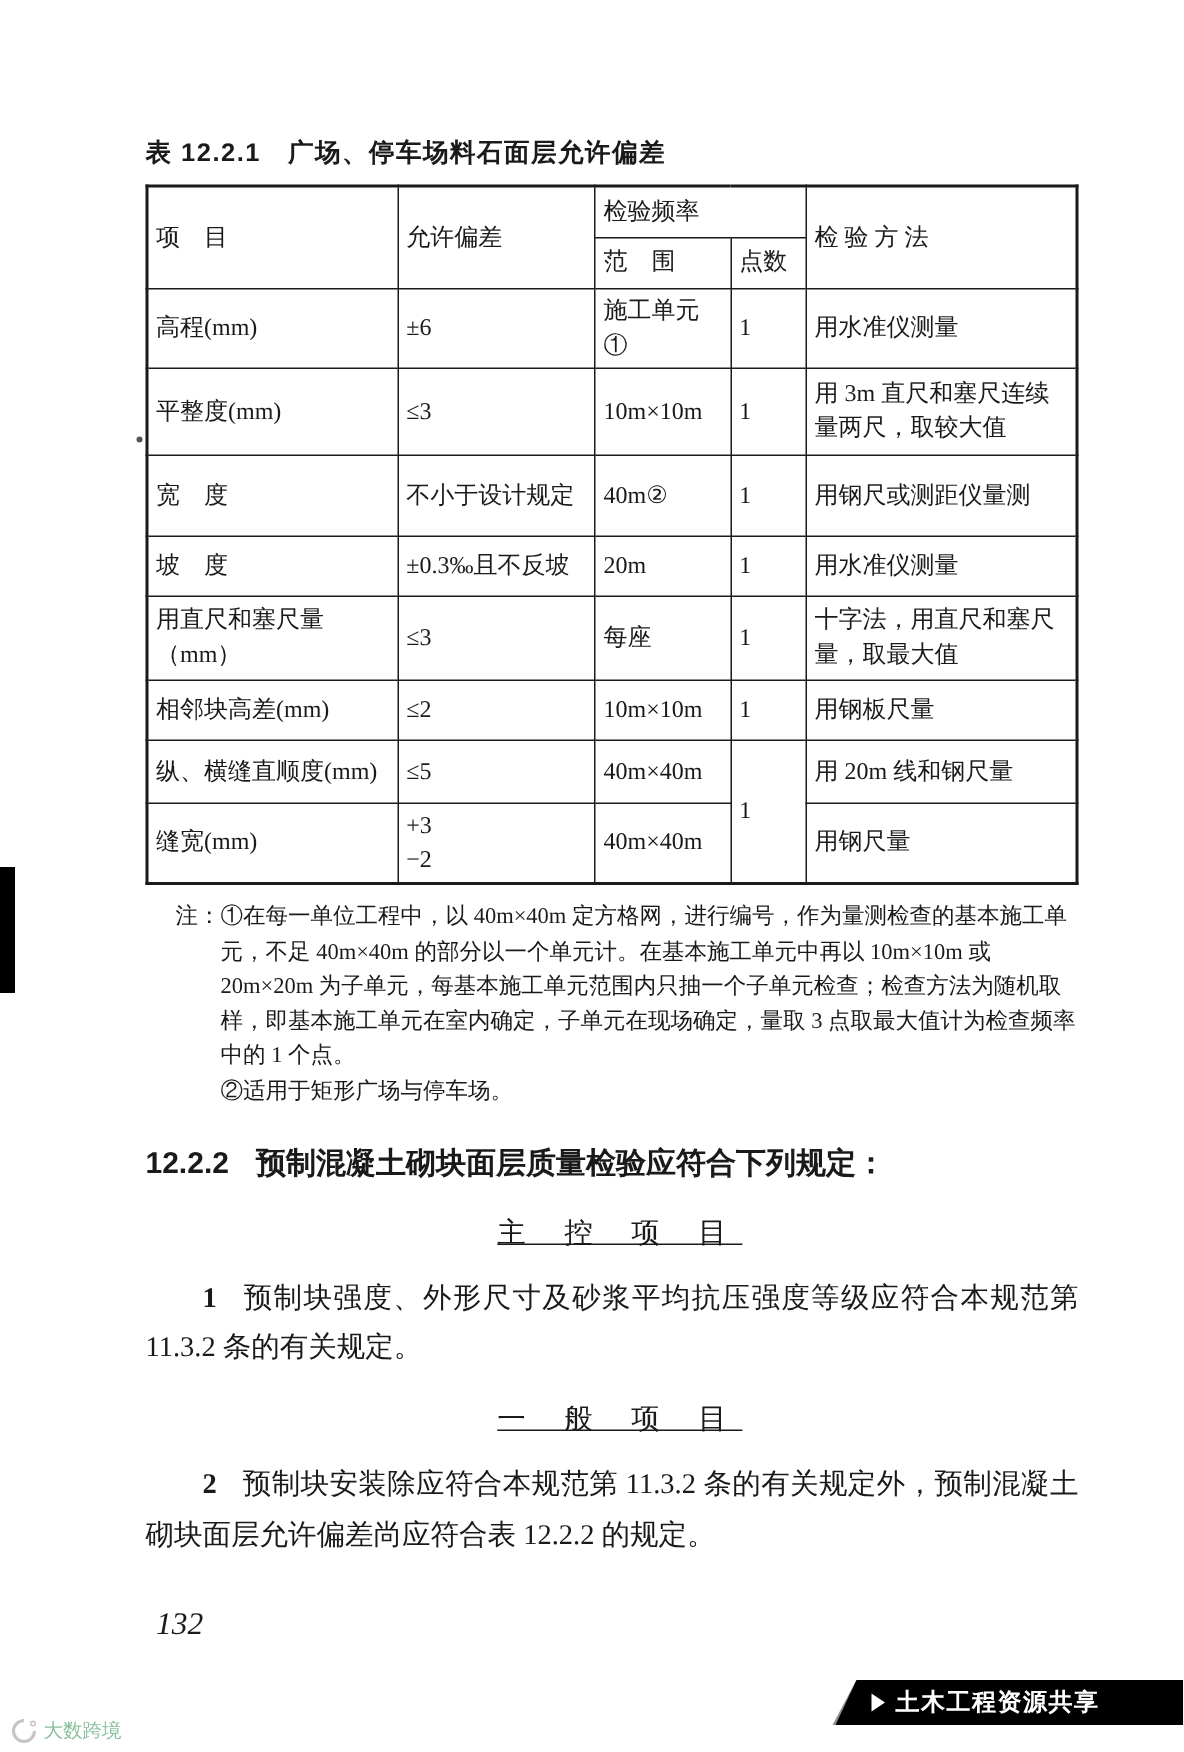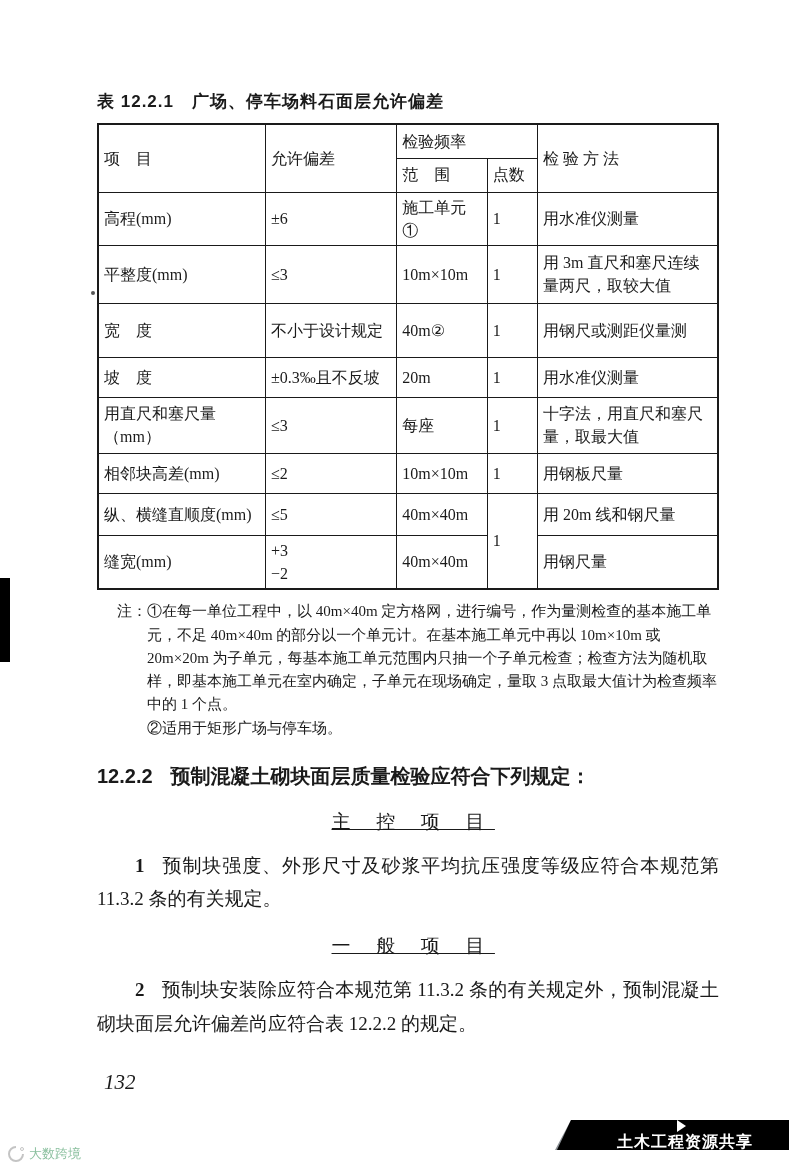--- a/index.html
+++ b/index.html
@@ -75,21 +75,21 @@
   
   .scan-bar { position:absolute; left:0; top:578px; width:10px; height:84px; background:#000; }
   .scan-dot { position:absolute; left:91px; top:291px; width:4px; height:4px; background:#555; border-radius:50%; }
   
   .banner {
     position:absolute; right:0; bottom:18px;
     height:30px; width:232px;
     background:#000;
     clip-path:polygon(14px 0, 100% 0, 100% 100%, 0 100%);
     display:flex; align-items:center;
-    padding-left:24px; box-sizing:border-box;flex-direction:column;
+    padding-left:24px; box-sizing:border-box;
   }
   .banner-shadow {
     position:absolute; right:218px; bottom:18px;
     width:0; height:0;
     border-bottom:30px solid #8a8f94;
     border-left:16px solid transparent;
   }
   .banner .tri-icon {
     width:0; height:0;
     border-top:6px solid transparent;

